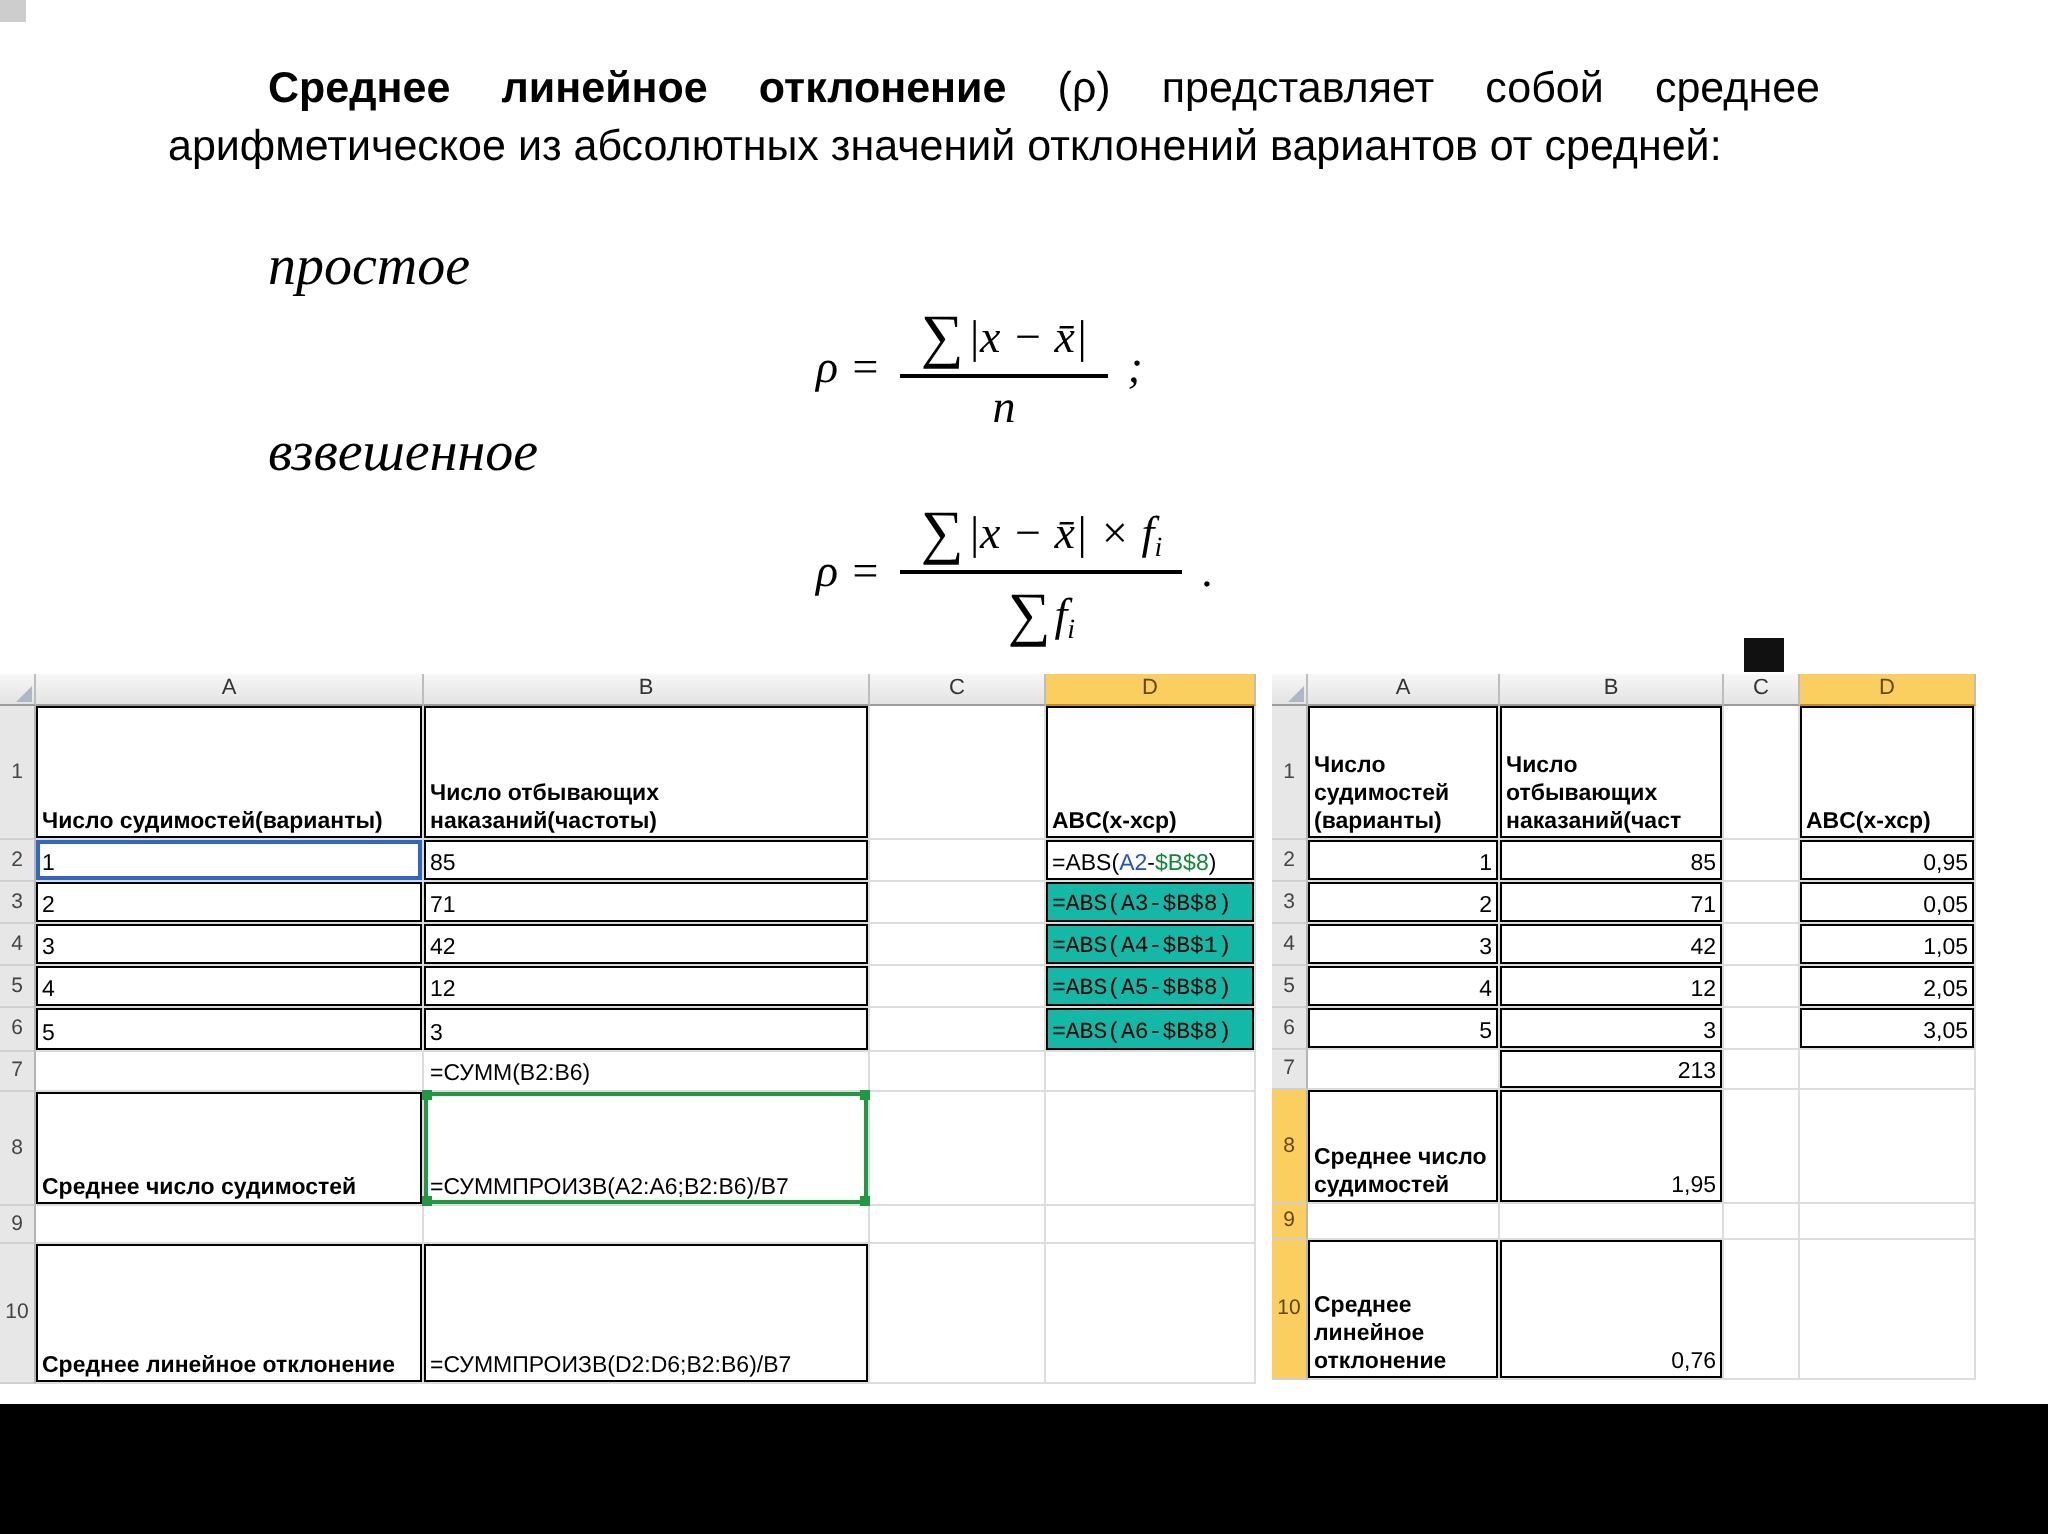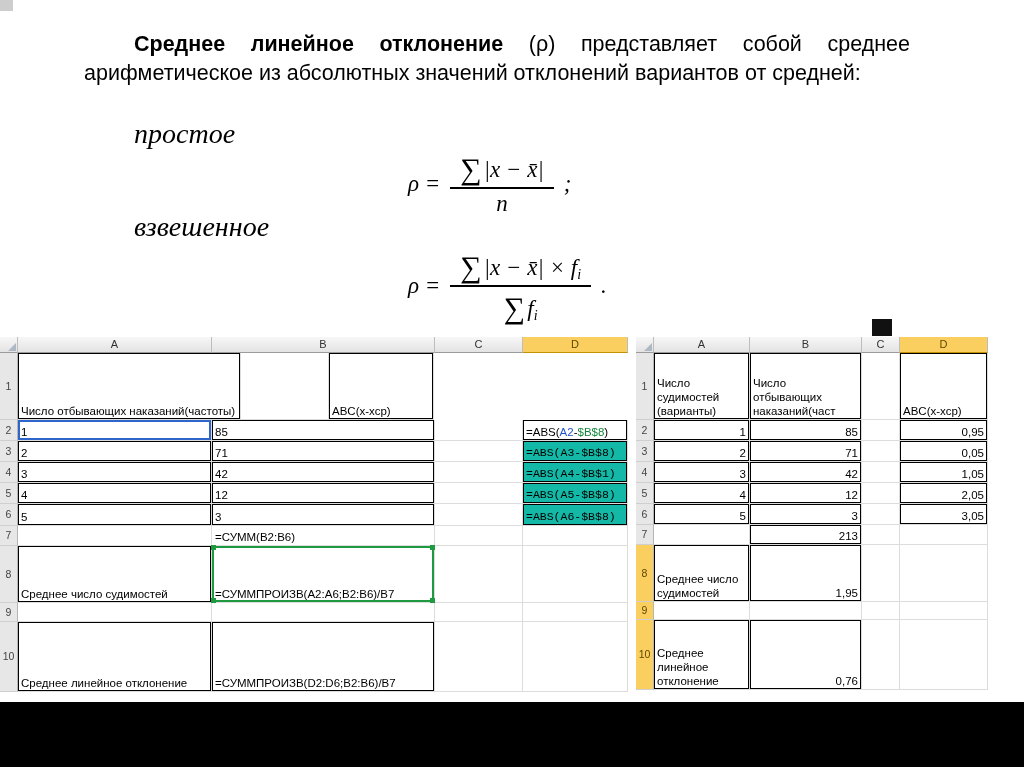--- a/index.html
+++ b/index.html
@@ -42,21 +42,21 @@
     border-right:1px solid #b5b5b5;border-bottom:1px solid #cfcfcf;
     color:#444;font-size:10.5px;padding:0;}
   .hdr{justify-content:center;align-items:center;background:linear-gradient(#f7f7f7,#e3e3e3);
     border-right:1px solid #bdbdbd;border-bottom:1px solid #9b9b9b;
     color:#333;font-size:11px;padding:0;}
   .selhdr{background:#fbcf5f;border-bottom:1px solid #c49006;color:#5f4700;}
   .gsel{background:#fbcf5f;color:#5f4700;}
   .corner{background:linear-gradient(#f7f7f7,#e3e3e3);border-right:1px solid #bdbdbd;
     border-bottom:1px solid #9b9b9b;padding:0;align-items:flex-end;justify-content:flex-end;}
   .tri{width:0;height:0;border-left:8px solid transparent;border-bottom:8px solid #aeb7c4;margin:0 1px 1px 0;}
-  .b{font-weight:normal;}
+  .b{font-weight:bold;}
   .blk{box-shadow:inset 0 0 0 1px #000;}
   .blue{background:#14b8a6;font-family:Liberation Mono, monospace;}
   .ar{justify-content:flex-end;}
   .refBlue{color:#2054c8;}
   .refGreen{color:#15873a;margin-top:32px;}
   .blueSel{box-shadow:inset 0 0 0 2px #2e66c9;}
   .greenSel{box-shadow:inset 0 0 0 2px #1f9a41;overflow:visible;}
   .hnd{position:absolute;width:5px;height:5px;background:#1f9a41;z-index:3;}
   .h-tl{top:-1px;left:-1px}.h-tr{top:-1px;right:-1px}.h-bl{bottom:-1px;left:-1px}.h-br{bottom:-1px;right:-1px}
   .sL .wA{width:194px}.sL .wB{width:223px}.sL .wC{width:88px}.sL .wD{width:105px}
@@ -112,20 +112,21 @@
     <div class="cell gut corner">
         <span class="tri"></span>
       </div>
     <div class="cell hdr wA">A</div>
     <div class="cell hdr wB">B</div>
     <div class="cell hdr wC">C</div>
     <div class="cell hdr wD selhdr">D</div>
   </div>
   <div class="srow" style="height:67px">
     <div class="cell gut">1</div>
+    <div class="cell wA blk b">Число судимостей(варианты)</div>
     <div class="cell wB blk b">Число отбывающих наказаний(частоты)</div>
     <div class="cell wC"></div>
     <div class="cell wD blk b">ABC(x-хср)</div>
   </div>
   <div class="srow" style="height:21px">
     <div class="cell gut">2</div>
     <div class="cell wA blk blueSel">1</div>
     <div class="cell wB blk">85</div>
     <div class="cell wC"></div>
     <div class="cell wD blk">

